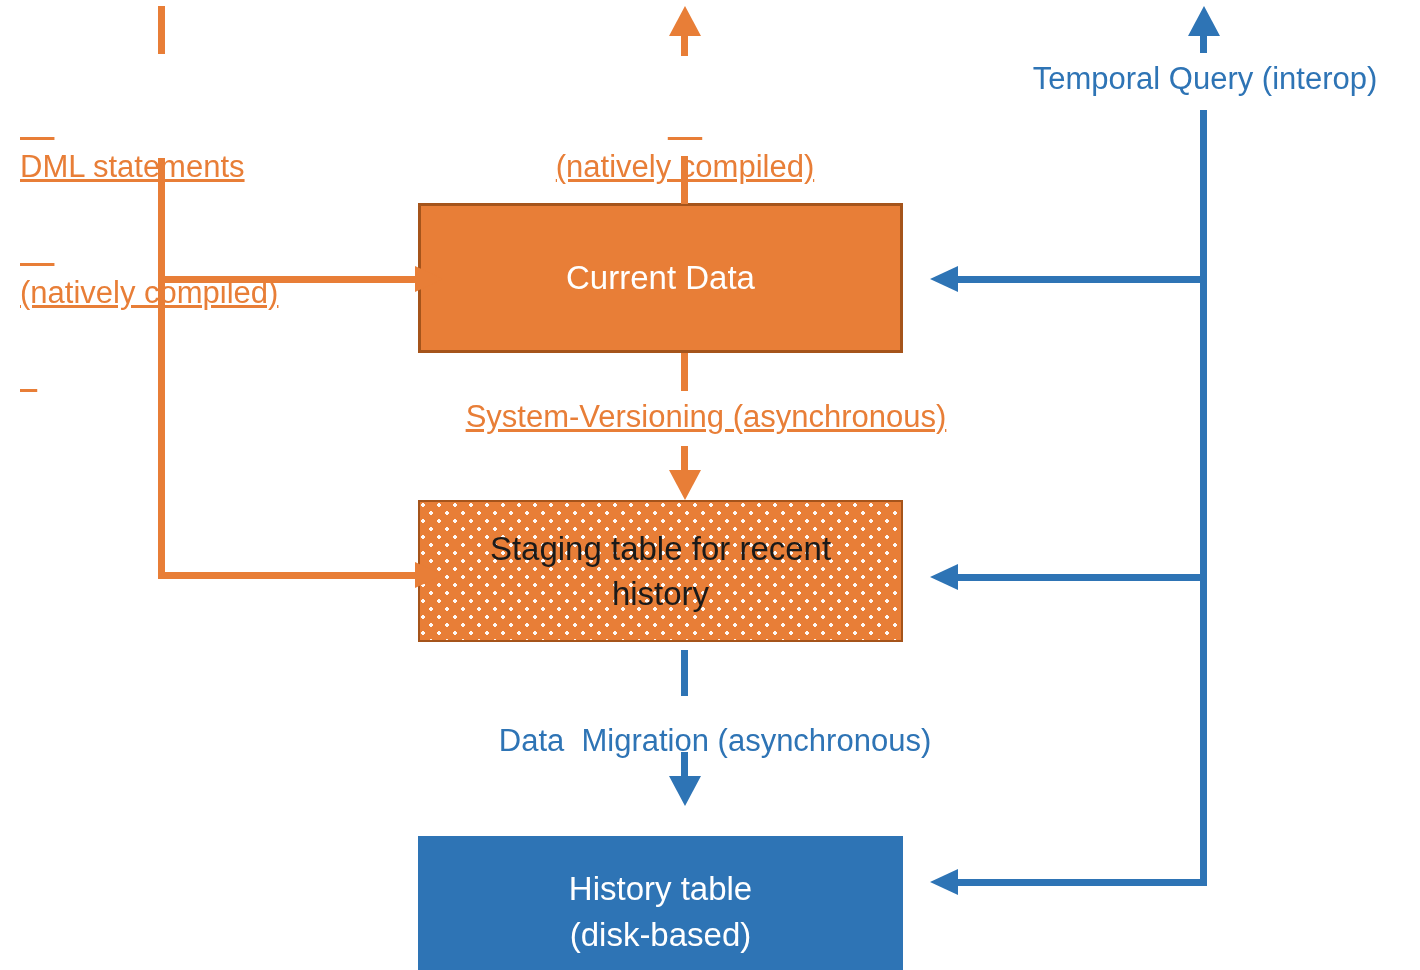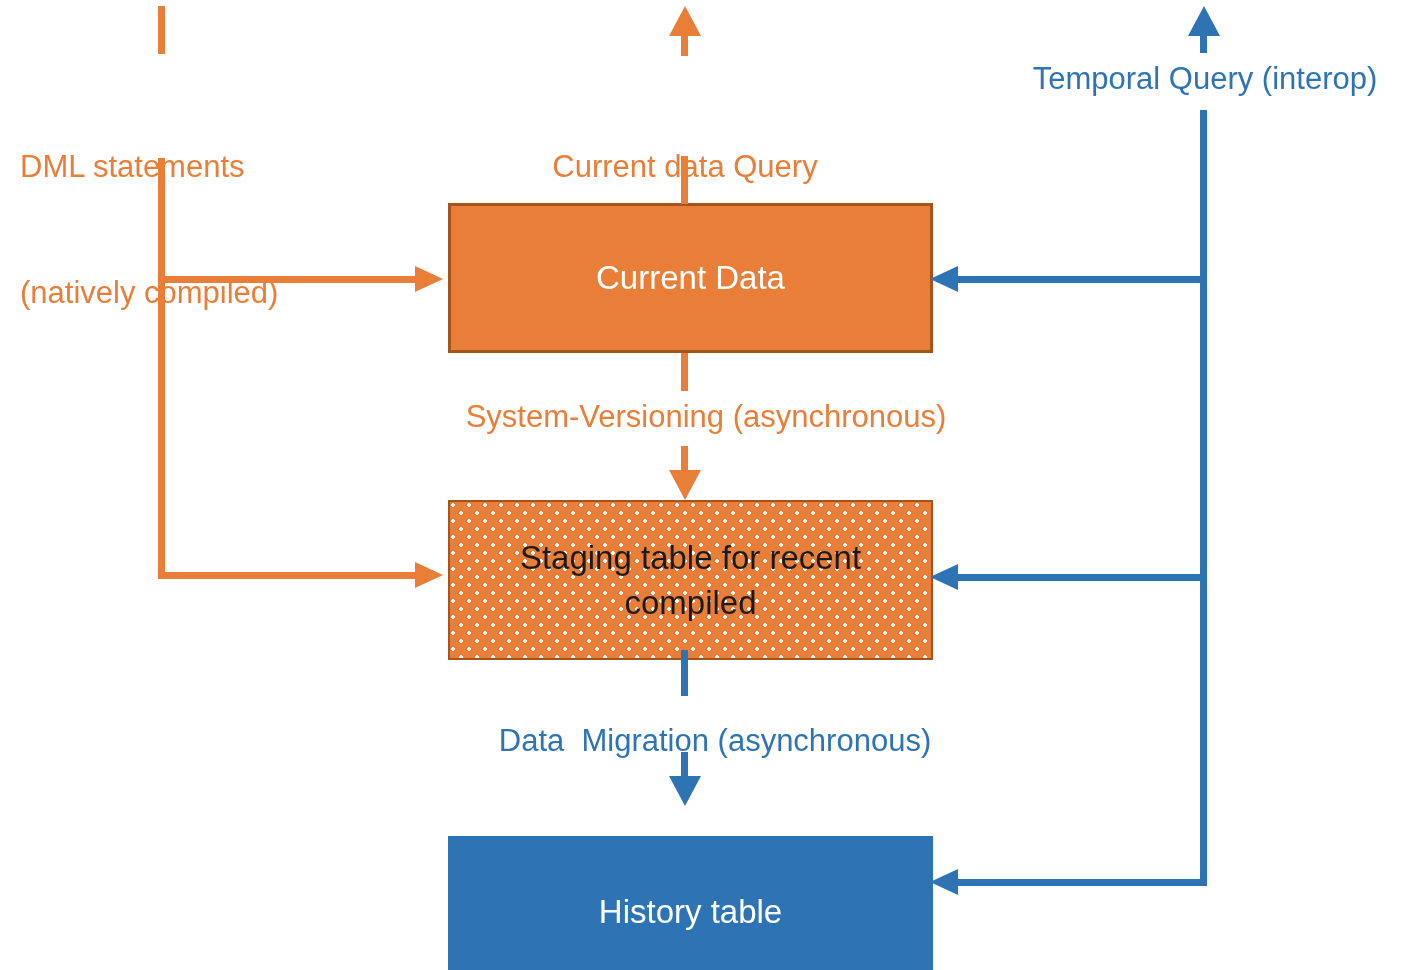--- a/index.html
+++ b/index.html
@@ -17,46 +17,46 @@
     font-family:"Liberation Sans", sans-serif;
     overflow:hidden;
   }
   
   .lbl{
     position:absolute;
     font-size:31px;
     line-height:42px;
     white-space:pre;
   }
-  .lbl.orange{color:var(--orange);}
+  .lbl.orange{color:var(--orange);text-decoration:underline;}
   .lbl.blue{color:var(--blue);}
   .lbl.center{text-align:center;}
   #label-dml{left:20px;top:62px;text-align:left;}
   #label-current-query{left:445px;top:62px;width:480px;}
   #label-temporal-query{left:955px;top:58px;width:500px;}
   #label-system-versioning{left:406px;top:396px;width:600px;}
   #label-data-migration{left:415px;top:720px;width:600px;}
   
   .node{
     position:absolute;
-    left:448px;width:485px;
+    left:418px;width:485px;
     display:flex;flex-direction:column;
     align-items:center;justify-content:center;
     text-align:center;
     font-size:33px;line-height:46px;
     box-sizing:border-box;
   }
   #box-current{
     top:203px;height:150px;
     background:var(--orange);
     border:3px solid var(--orange-border);
     color:var(--box-text);
   }
   #box-staging{
-    top:500px;height:160px;
+    top:500px;height:142px;
     background-color:var(--orange);
     background-image:
       radial-gradient(circle, rgba(255,255,255,.95) 1.6px, rgba(255,255,255,0) 2px),
       radial-gradient(circle, rgba(255,255,255,.95) 1.6px, rgba(255,255,255,0) 2px);
     background-size:16px 16px;
     background-position:3px 3px, 11px 11px;
     border:2px solid var(--orange-border);
     color:var(--staging-text);
     line-height:45px;
   }
@@ -119,41 +119,41 @@
 <body>
 
 <div class="canvas">
 
   <div class="lbl orange" id="label-dml">
     <div>DML statements</div>
     <div>(natively compiled)</div>
   </div>
 
   <div class="lbl orange center" id="label-current-query">
-    <div>Current data Query</div>
     <div>(natively compiled)</div>
   </div>
 
   <div class="lbl blue center" id="label-temporal-query">Temporal Query (interop)</div>
 
   <div class="lbl orange center" id="label-system-versioning">System-Versioning (asynchronous)</div>
 
   <div class="lbl blue center" id="label-data-migration">Data  Migration (asynchronous)</div>
 
   <div class="node" id="box-current">
     <div>Current Data</div>
   </div>
 
   <div class="node" id="box-staging">
     <div>Staging table for recent</div>
-    <div>compiled</div>
+    <div>history</div>
   </div>
 
   <div class="node" id="box-history">
     <div>History table</div>
+    <div>(disk-based)</div>
   </div>
 
   <div class="ln orange" id="ln-o-top-stub"></div>
   <div class="ln orange" id="ln-o-left-main"></div>
   <div class="ln orange" id="ln-o-br1"></div>
   <div class="ah right orange" id="ah-o-br1"></div>
   <div class="ln orange" id="ln-o-br2"></div>
   <div class="ah right orange" id="ah-o-br2"></div>
 
   <div class="ah up orange" id="ah-o-up"></div>

